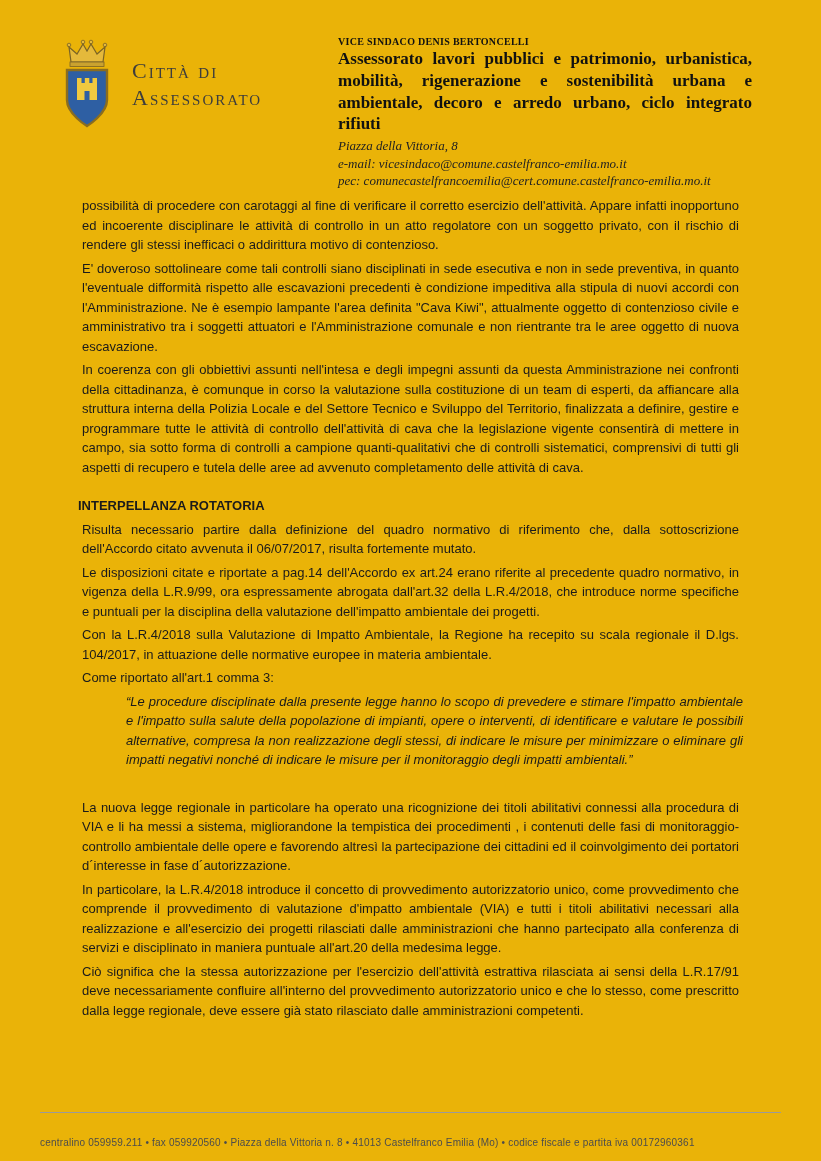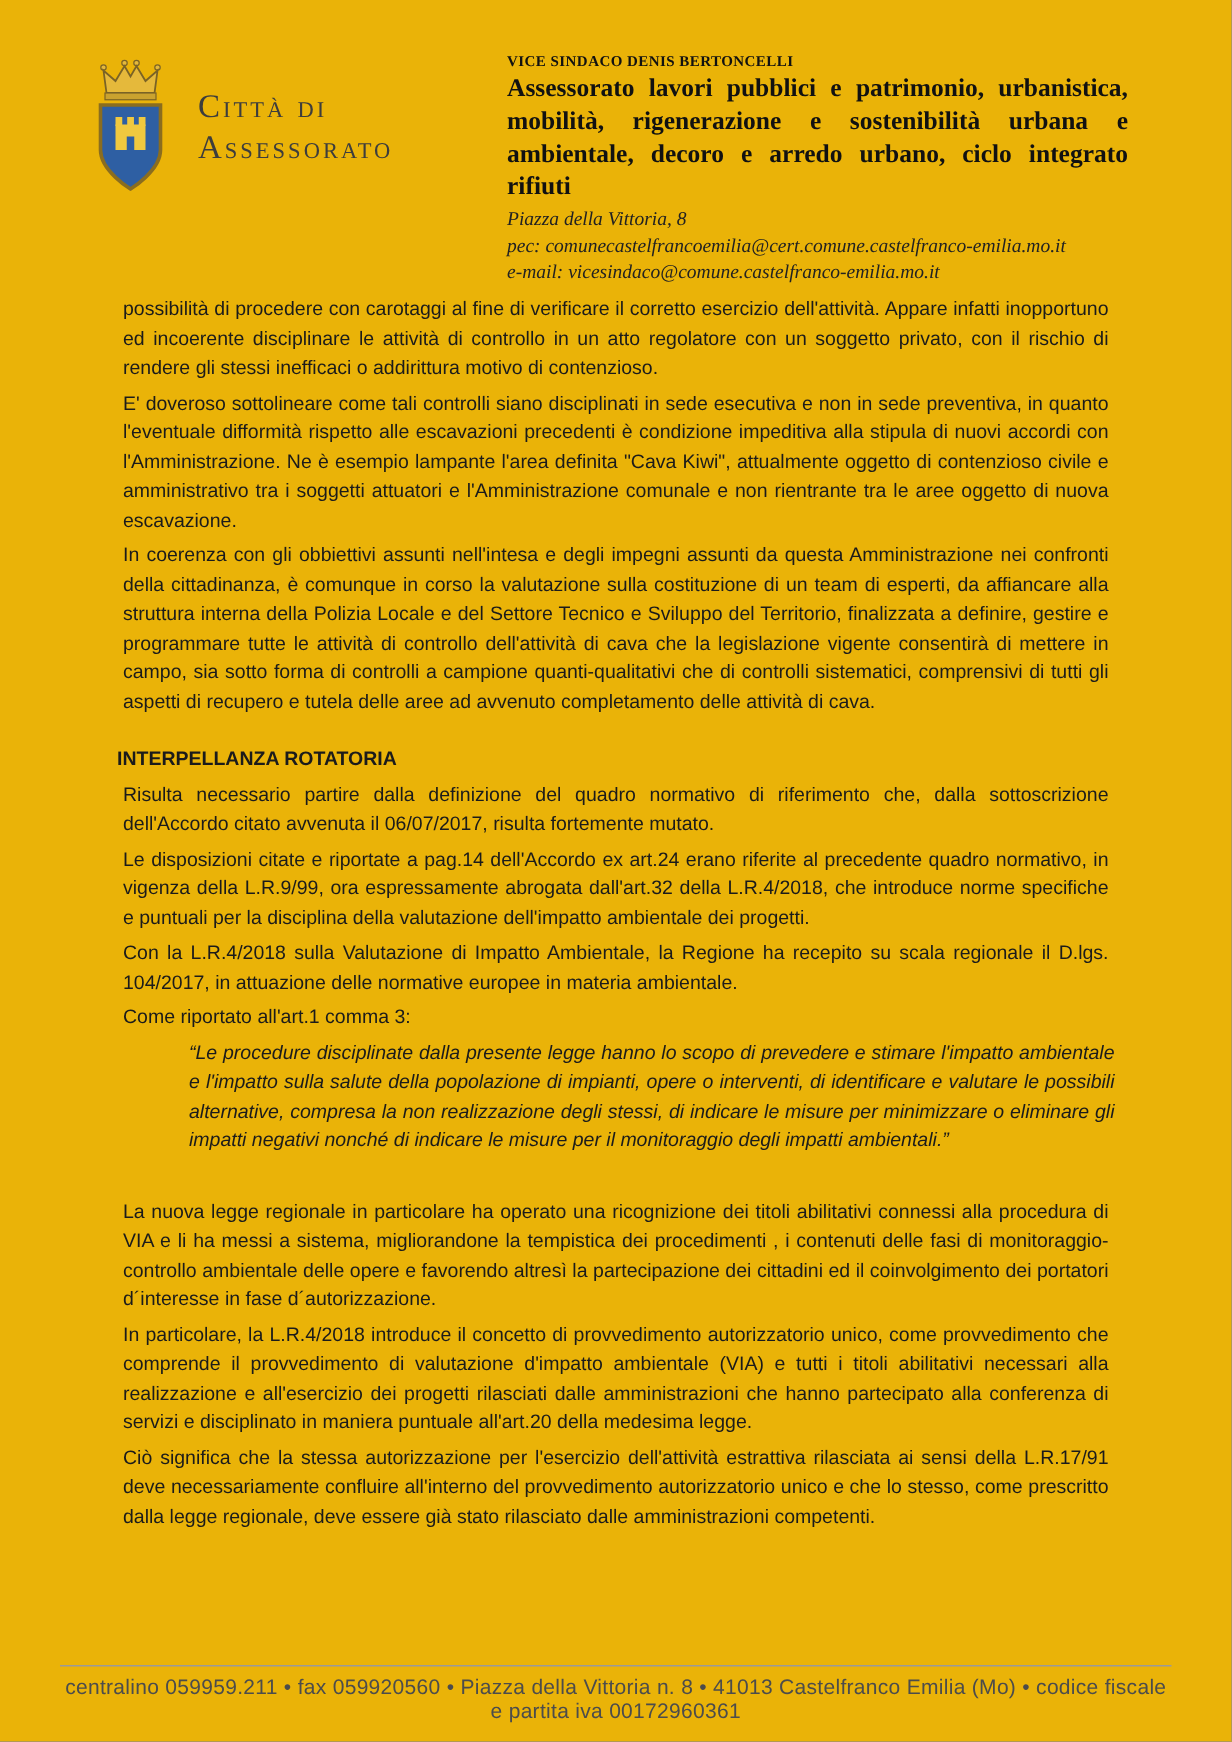--- a/index.html
+++ b/index.html
@@ -91,23 +91,22 @@
   }
   .gap-top { margin-top: 28px; }
 
   
   .footer {
     position: absolute;
     left: 40px;
     right: 40px;
     bottom: 13px;
     border-top: 1px solid #9a9a9a;
-    padding-top: 5px;
-    text-align: center;
-    font-size: 14px;
+    padding-top: 24px;
+    font-size: 10px;
     color: #4c4c4c;
     letter-spacing: 0.2px;
   }
 </style>
 </head>
 <body>
 
 <div class="page">
 
   <div class="header-left">
@@ -134,22 +133,22 @@
     <div class="muni-name">
       <div>Città di</div>
       <div>Assessorato</div>
     </div>
   </div>
 
   <div class="header-right">
     <div class="official-title">VICE SINDACO DENIS  BERTONCELLI</div>
     <div class="department">Assessorato  lavori pubblici e patrimonio, urbanistica, mobilità, rigenerazione e sostenibilità urbana e ambientale, decoro e arredo urbano, ciclo integrato rifiuti</div>
     <div class="hdr-italic">Piazza della Vittoria, 8</div>
+    <div class="hdr-italic">e-mail: vicesindaco@comune.castelfranco-emilia.mo.it</div>
     <div class="hdr-italic">pec: comunecastelfrancoemilia@cert.comune.castelfranco-emilia.mo.it</div>
-    <div class="hdr-italic">e-mail: vicesindaco@comune.castelfranco-emilia.mo.it</div>
   </div>
 
   <div class="content">
     <p class="para">possibilità di procedere con carotaggi al fine di verificare il corretto esercizio dell'attività. Appare infatti inopportuno ed incoerente disciplinare le attività di controllo in un atto regolatore con un soggetto privato, con il rischio di rendere gli stessi inefficaci o addirittura motivo di contenzioso.</p>
     <p class="para">E' doveroso sottolineare come tali controlli siano disciplinati in sede esecutiva e non in sede preventiva, in quanto l'eventuale difformità rispetto alle escavazioni precedenti è condizione impeditiva alla stipula di nuovi accordi con l'Amministrazione. Ne è esempio lampante l'area definita "Cava Kiwi", attualmente oggetto di contenzioso civile e amministrativo tra i soggetti attuatori e l'Amministrazione comunale e non rientrante tra le aree oggetto di nuova escavazione.</p>
     <p class="para">In coerenza con gli obbiettivi assunti nell'intesa e degli impegni assunti da questa Amministrazione nei confronti della cittadinanza, è comunque in corso la valutazione sulla costituzione di un team di esperti, da affiancare alla struttura interna della Polizia Locale e del Settore Tecnico e Sviluppo del Territorio, finalizzata a definire, gestire e programmare tutte le attività di controllo dell'attività di cava che la legislazione vigente consentirà di mettere in campo, sia sotto forma di controlli a campione quanti-qualitativi che di controlli sistematici, comprensivi di tutti gli aspetti di recupero e tutela delle aree ad avvenuto completamento delle attività di cava.</p>
     <h2 class="heading">INTERPELLANZA ROTATORIA</h2>
     <p class="para">Risulta necessario partire dalla definizione del quadro normativo di riferimento che, dalla sottoscrizione dell'Accordo citato avvenuta il 06/07/2017, risulta fortemente mutato.</p>
     <p class="para">Le disposizioni citate e riportate a pag.14 dell'Accordo ex art.24 erano riferite al precedente quadro normativo, in vigenza della L.R.9/99, ora espressamente abrogata dall'art.32 della L.R.4/2018, che introduce norme specifiche e puntuali per la disciplina della valutazione dell'impatto ambientale dei progetti.</p>
     <p class="para">Con la L.R.4/2018 sulla Valutazione di Impatto Ambientale, la Regione ha recepito su scala regionale il D.lgs. 104/2017, in attuazione delle normative europee in materia ambientale.</p>

